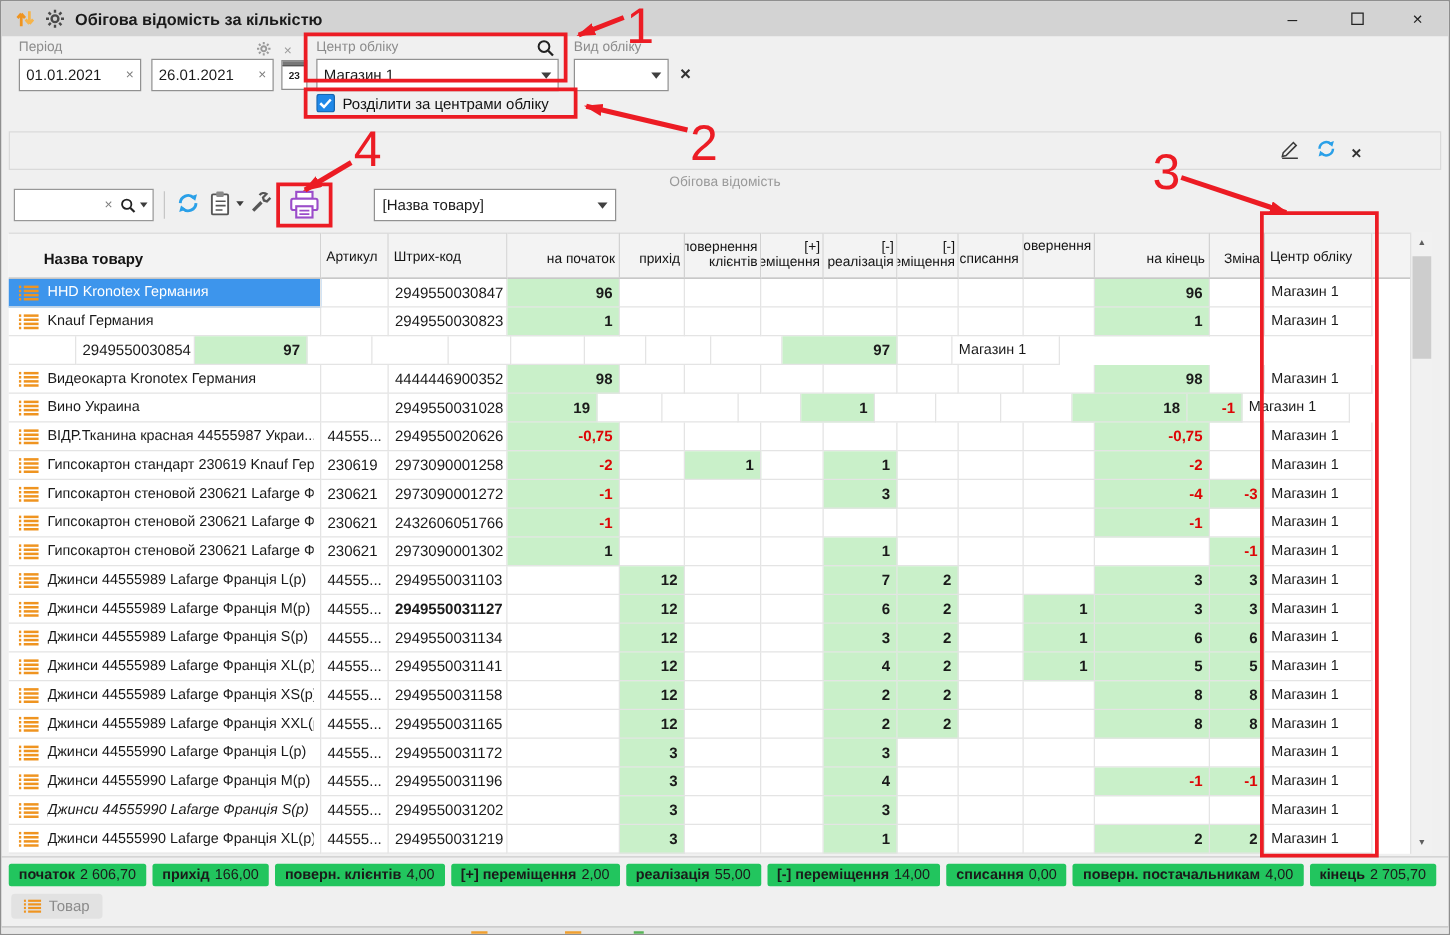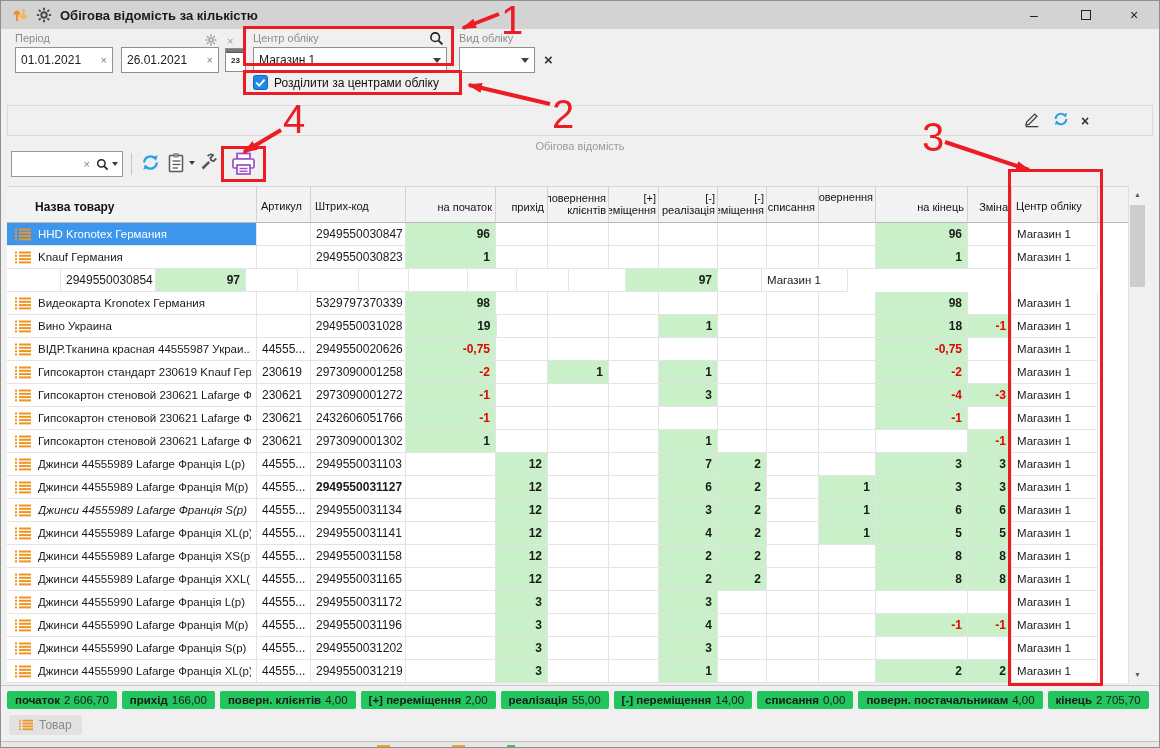--- a/index.html
+++ b/index.html
@@ -249,20 +249,24 @@
     <span class="tsep" style="left:221px;"></span>
     <span class="tico" style="left:230px;">
       <svg width="25" height="24" viewBox="0 0 25 24">
         <rect x="6" y="1.5" width="13" height="5.5" fill="#fff" stroke="#9b4dca" stroke-width="1.7"></rect>
         <rect x="2" y="7" width="21" height="9" rx="1.5" fill="#fff" stroke="#9b4dca" stroke-width="1.7"></rect>
         <rect x="6" y="13" width="13" height="9" fill="#fff" stroke="#9b4dca" stroke-width="1.7"></rect>
         <line x1="8.5" y1="16.5" x2="16.5" y2="16.5" stroke="#9b4dca" stroke-width="1.4"></line>
         <line x1="8.5" y1="19.2" x2="16.5" y2="19.2" stroke="#9b4dca" stroke-width="1.4"></line>
       </svg>
     </span>
+    <div class="groupdd">
+      <span>[Назва товару]</span>
+      <span class="chev"></span>
+    </div>
   </div>
 
   <div class="grid" id="grid">
       <div class="trow hrow">
         <div class="hcell hl hname" style="width: 250px;">
           <div class="hinner">Назва товару</div>
         </div>
         <div class="hcell hl" style="width: 54px;">
           <div class="hinner">Артикул</div>
         </div>
@@ -394,21 +398,21 @@
               <rect x="4" y="3.8" width="12" height="2"></rect>
               <rect x="0" y="7.1" width="2" height="2"></rect>
               <rect x="4" y="7.1" width="12" height="2"></rect>
               <rect x="0" y="10.4" width="2" height="2"></rect>
               <rect x="4" y="10.4" width="12" height="2"></rect>
             </g>
           </svg>
           <span class="nametext">Видеокарта Kronotex Германия</span>
         </div>
         <div class="bcell" style="width: 54px;"></div>
-        <div class="bcell" style="width: 95px;">5329797370339</div>
+        <div class="bcell" style="width: 95px;">4444446900352</div>
         <div class="bcell num filled" style="width: 90px;">98</div>
         <div class="bcell num" style="width: 52px;"></div>
         <div class="bcell num" style="width: 61px;"></div>
         <div class="bcell num" style="width: 50px;"></div>
         <div class="bcell num" style="width: 59px;"></div>
         <div class="bcell num" style="width: 49px;"></div>
         <div class="bcell num" style="width: 52px;"></div>
         <div class="bcell num" style="width: 57px;"></div>
         <div class="bcell num filled" style="width: 92px;">98</div>
         <div class="bcell num" style="width: 44px;"></div>
@@ -426,21 +430,21 @@
               <rect x="0" y="7.1" width="2" height="2"></rect>
               <rect x="4" y="7.1" width="12" height="2"></rect>
               <rect x="0" y="10.4" width="2" height="2"></rect>
               <rect x="4" y="10.4" width="12" height="2"></rect>
             </g>
           </svg>
           <span class="nametext">Вино Украина</span>
         </div>
         <div class="bcell" style="width: 54px;"></div>
         <div class="bcell" style="width: 95px;">2949550031028</div>
-        <div class="bcell num filled" style="width: 91px;">19</div>
+        <div class="bcell num filled" style="width: 72px;">19</div>
         <div class="bcell num" style="width: 52px;"></div>
         <div class="bcell num" style="width: 61px;"></div>
         <div class="bcell num" style="width: 50px;"></div>
         <div class="bcell num filled" style="width: 59px;">1</div>
         <div class="bcell num" style="width: 49px;"></div>
         <div class="bcell num" style="width: 52px;"></div>
         <div class="bcell num" style="width: 57px;"></div>
         <div class="bcell num filled" style="width: 92px;">18</div>
         <div class="bcell num filled neg" style="width: 44px;">-1</div>
         <div class="bcell ctr" style="width: 86px;">Магазин 1</div>
@@ -657,21 +661,21 @@
         <div class="bcell num filled" style="width: 59px;">6</div>
         <div class="bcell num filled" style="width: 49px;">2</div>
         <div class="bcell num" style="width: 52px;"></div>
         <div class="bcell num filled" style="width: 57px;">1</div>
         <div class="bcell num filled" style="width: 92px;">3</div>
         <div class="bcell num filled" style="width: 44px;">3</div>
         <div class="bcell ctr" style="width: 86px;">Магазин 1</div>
         <div class="bcell fillercell" style="width: 30px;"></div>
       </div>
       <div class="trow brow">
-        <div class="bcell namecell" style="width: 250px; font-style: italic;">
+        <div class="bcell namecell" style="width: 250px;">
           <svg class="licon" width="16" height="13" viewBox="0 0 16 13" style="flex:0 0 auto">
             <g fill="#ef9420">
               <rect x="0" y="0.5" width="2" height="2"></rect>
               <rect x="4" y="0.5" width="12" height="2"></rect>
               <rect x="0" y="3.8" width="2" height="2"></rect>
               <rect x="4" y="3.8" width="12" height="2"></rect>
               <rect x="0" y="7.1" width="2" height="2"></rect>
               <rect x="4" y="7.1" width="12" height="2"></rect>
               <rect x="0" y="10.4" width="2" height="2"></rect>
               <rect x="4" y="10.4" width="12" height="2"></rect>
@@ -843,21 +847,21 @@
         <div class="bcell num filled" style="width: 59px;">4</div>
         <div class="bcell num" style="width: 49px;"></div>
         <div class="bcell num" style="width: 52px;"></div>
         <div class="bcell num" style="width: 57px;"></div>
         <div class="bcell num filled neg" style="width: 92px;">-1</div>
         <div class="bcell num filled neg" style="width: 44px;">-1</div>
         <div class="bcell ctr" style="width: 86px;">Магазин 1</div>
         <div class="bcell fillercell" style="width: 30px;"></div>
       </div>
       <div class="trow brow">
-        <div class="bcell namecell" style="width: 250px;">
+        <div class="bcell namecell" style="width: 250px; font-style: italic;">
           <svg class="licon" width="16" height="13" viewBox="0 0 16 13" style="flex:0 0 auto">
             <g fill="#ef9420">
               <rect x="0" y="0.5" width="2" height="2"></rect>
               <rect x="4" y="0.5" width="12" height="2"></rect>
               <rect x="0" y="3.8" width="2" height="2"></rect>
               <rect x="4" y="3.8" width="12" height="2"></rect>
               <rect x="0" y="7.1" width="2" height="2"></rect>
               <rect x="4" y="7.1" width="12" height="2"></rect>
               <rect x="0" y="10.4" width="2" height="2"></rect>
               <rect x="4" y="10.4" width="12" height="2"></rect>

